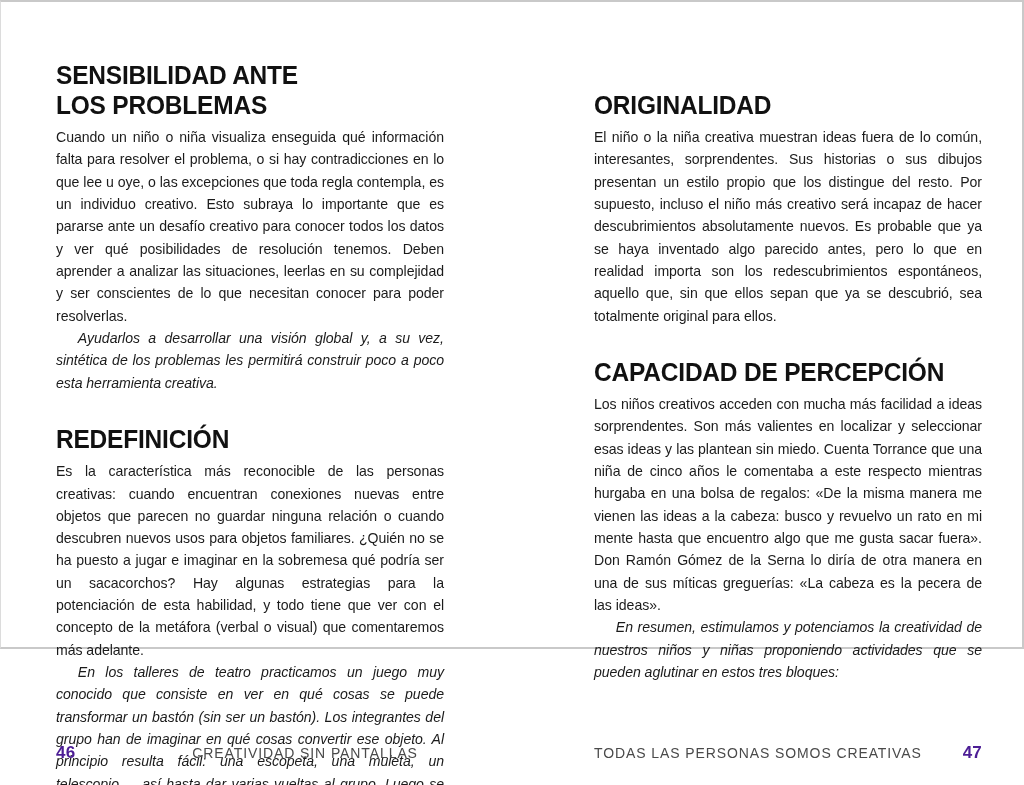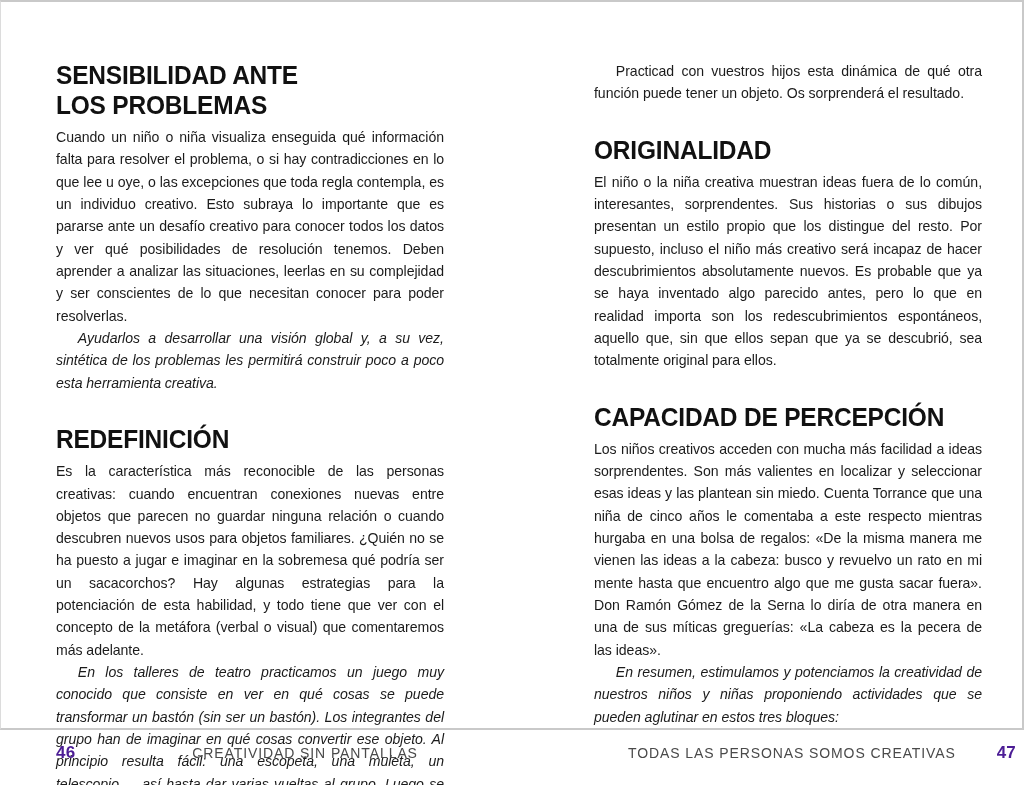--- a/index.html
+++ b/index.html
@@ -11,21 +11,21 @@
     width: 1024px;
     height: 785px;
     font-family: "Liberation Sans", sans-serif;
     color: #1a1a1a;
     overflow: hidden;
   }
 
   .spread {
     position: relative;
     width: 1024px;
-    height: 730px;
+    height: 649px;
     background: #ffffff;
     box-sizing: border-box;
     border-top: 2px solid #c9c9c9;
     border-bottom: 2px solid #c9c9c9;
     border-left: 1px solid #dcdcdc;
     border-right: 2px solid #c9c9c9;
   }
 
   .page {
     position: absolute;
@@ -75,21 +75,21 @@
   .footer {
     position: absolute;
     bottom: 28px;
     height: 16px;
     font-size: 10.5px;
     letter-spacing: 0.55px;
     color: #3a3a3a;
     text-transform: uppercase;
   }
   .page-left .footer  { left: 55px;  width: 388px; }
-  .page-right .footer { left: 81px;  width: 388px; margin-left: 34px; }
+  .page-right .footer { left: 81px;  width: 388px; }
 
   .footer-row {
     display: flex;
     align-items: baseline;
     width: 100%;
   }
   .footer .folio {
     font-weight: bold;
     font-size: 17px;
     letter-spacing: 0.2px;
@@ -130,21 +130,20 @@
       <div class="footer-row">
         <span class="folio">46</span>
         <span class="running">CREATIVIDAD SIN PANTALLAS</span>
       </div>
     </div>
   </div>
 
   <div class="page page-right">
     <div class="col">
 
-      <p class="body indent">Practicad con vuestros hijos esta dinámica de qué otra función puede tener un objeto. Os sorprenderá el resultado.</p>
 
       <h1 class="section-title spaced-above">ORIGINALIDAD</h1>
 
       <p class="body">El niño o la niña creativa muestran ideas fuera de lo común, interesantes, sorprendentes. Sus historias o sus dibujos presentan un estilo propio que los distingue del resto. Por supuesto, incluso el niño más creativo será incapaz de hacer descubrimientos absolutamente nuevos. Es probable que ya se haya inventado algo parecido antes, pero lo que en realidad importa son los redescubrimientos espontáneos, aquello que, sin que ellos sepan que ya se descubrió, sea totalmente original para ellos.</p>
 
 
       <h1 class="section-title spaced-above">CAPACIDAD DE PERCEPCIÓN</h1>
 
       <p class="body">Los niños creativos acceden con mucha más facilidad a ideas sorprendentes. Son más valientes en localizar y seleccionar esas ideas y las plantean sin miedo. Cuenta Torrance que una niña de cinco años le comentaba a este respecto mientras hurgaba en una bolsa de regalos: «De la misma manera me vienen las ideas a la cabeza: busco y revuelvo un rato en mi mente hasta que encuentro algo que me gusta sacar fuera». Don Ramón Gómez de la Serna lo diría de otra manera en una de sus míticas greguerías: «La cabeza es la pecera de las ideas».</p>
 

